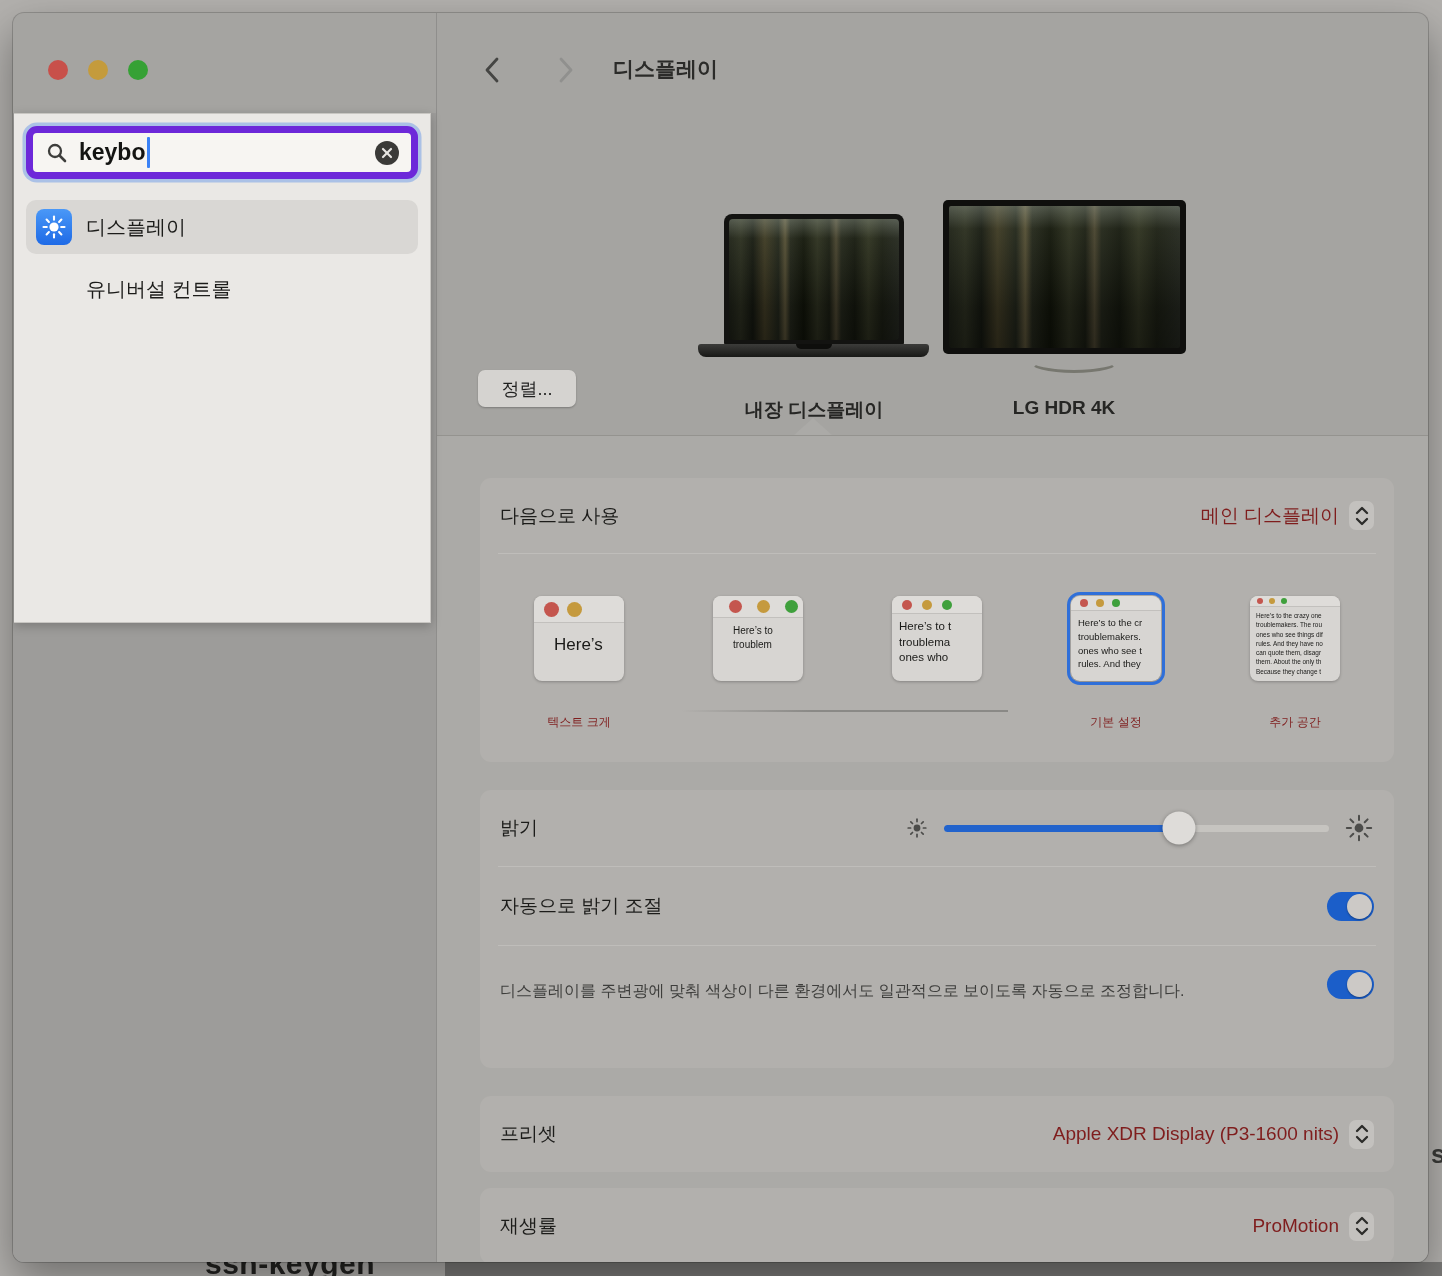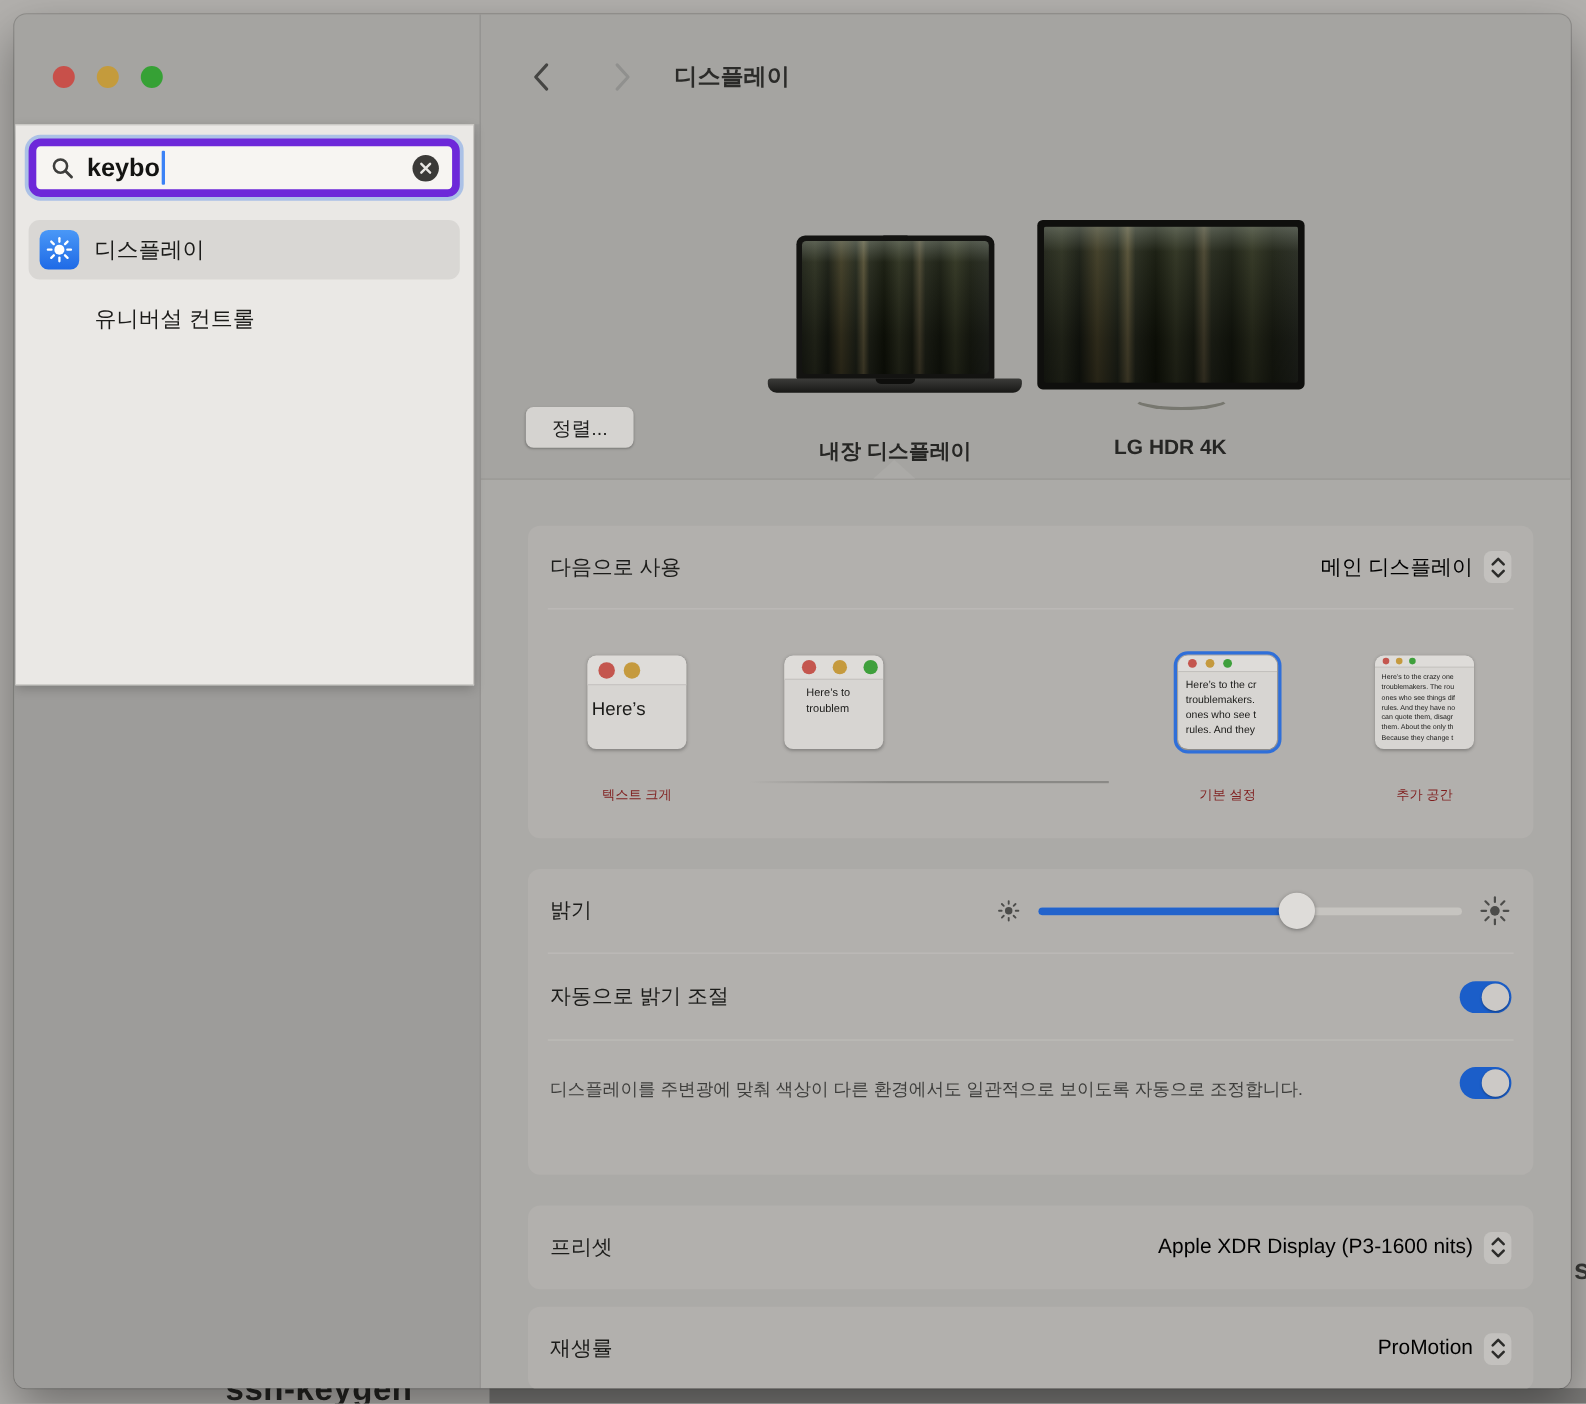--- a/index.html
+++ b/index.html
@@ -75,21 +75,21 @@
       border-left:19px solid transparent;border-right:19px solid transparent;border-bottom:17px solid #abaaa7;}
 
   
   .card{position:absolute;left:467px;width:914px;background:#b2b0ad;border-radius:11px;box-sizing:border-box;}
   .card1{top:465px;height:284px;}
   .card2{top:777px;height:278px;}
   .card3{top:1083px;height:76px;}
   .card4{top:1175px;height:76px;}
   .row{display:flex;align-items:center;padding:0 20px;box-sizing:border-box;}
   .row-label{font-size:19px;color:#1c1c1a;}
-  .row-value{font-size:19px;color:#000000;}
+  .row-value{font-size:19px;color:#7f1d1d;}
   .card-div{height:1px;background:#bfbdba;margin:0 18px;}
   .stepper{width:25px;height:29px;border-radius:7px;background:#c3c1be;display:flex;align-items:center;justify-content:center;margin-left:10px;flex:0 0 auto;}
 
   
   .thumb-zone{position:relative;height:207px;}
   .mini{position:absolute;top:42px;width:90px;height:85px;background:#d7d5d2;border-radius:8px;overflow:hidden;
         box-shadow:0 1px 3px rgba(0,0,0,.25);}
   .mini .bar{background:#dedcd9;border-bottom:1px solid #c2c0bd;position:relative;}
   .mini .dot{position:absolute;border-radius:50%;}
   .dot.r{background:#c4564e;} .dot.y{background:#c59a3e;} .dot.g{background:#3fa03c;}
@@ -217,37 +217,49 @@
       </div>
       <div class="card-div"></div>
 
       <div class="thumb-zone">
 
         <div class="mini" style="left:54px;">
           <div class="bar" style="height:26px;">
             <span class="dot r" style="width:15px;height:15px;left:10px;top:6px;"></span>
             <span class="dot y" style="width:15px;height:15px;left:33px;top:6px;"></span>
           </div>
-          <div class="body" style="padding:10px 8px 0 4px;font-size:17px;line-height:1.45;font-weight:500;">
+          <div class="body" style="padding:10px 8px 0 20px;font-size:17px;line-height:1.45;font-weight:500;">
             <div>Here’s</div>
           </div>
         </div>
 
         <div class="mini" style="left:233px;">
           <div class="bar" style="height:21px;">
             <span class="dot r" style="width:13px;height:13px;left:16px;top:4px;"></span>
             <span class="dot y" style="width:13px;height:13px;left:44px;top:4px;"></span>
             <span class="dot g" style="width:13px;height:13px;left:72px;top:4px;"></span>
           </div>
           <div class="body" style="padding:6px 7px 0 20px;font-size:10px;line-height:1.4;">
             <div>Here’s to</div>
             <div>troublem</div>
           </div>
         </div>
 
+        <div class="mini" style="left:412px;">
+          <div class="bar" style="height:17px;">
+            <span class="dot r" style="width:10px;height:10px;left:10px;top:4px;"></span>
+            <span class="dot y" style="width:10px;height:10px;left:30px;top:4px;"></span>
+            <span class="dot g" style="width:10px;height:10px;left:50px;top:4px;"></span>
+          </div>
+          <div class="body" style="padding:5px 7px 0 7px;font-size:11.5px;line-height:1.35;">
+            <div>Here’s to t</div>
+            <div>troublema</div>
+            <div>ones who</div>
+          </div>
+        </div>
 
         <div class="mini sel" style="left:591px;">
           <div class="bar" style="height:14px;">
             <span class="dot r" style="width:8px;height:8px;left:9px;top:3px;"></span>
             <span class="dot y" style="width:8px;height:8px;left:25px;top:3px;"></span>
             <span class="dot g" style="width:8px;height:8px;left:41px;top:3px;"></span>
           </div>
           <div class="body" style="padding:5px 7px 0 7px;font-size:9.5px;line-height:1.45;">
             <div>Here’s to the cr</div>
             <div>troublemakers.</div>

